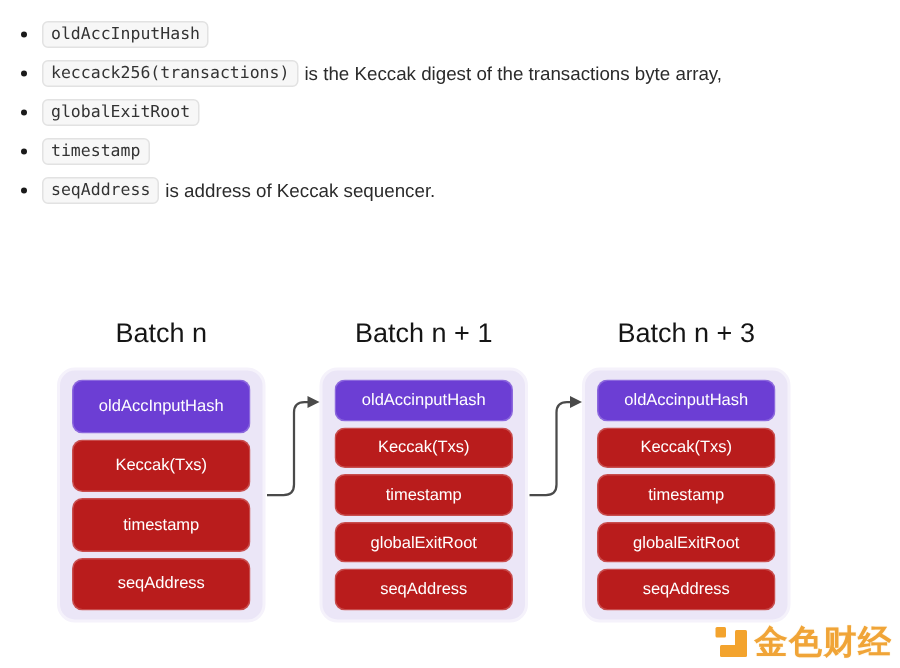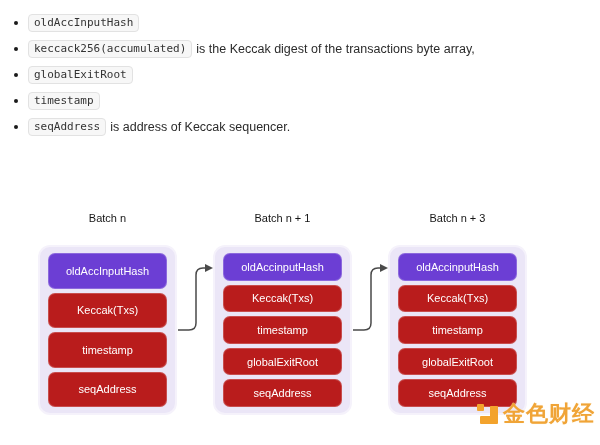--- a/index.html
+++ b/index.html
@@ -25,40 +25,40 @@
   .code-chip{
     font-family:"DejaVu Sans Mono", monospace;
     font-size:11px;color:#333;
     background:#f7f7f7;border:1px solid #e2e2e2;border-radius:4px;
     padding:1px 5px 2px 5px;margin-right:4px;
     line-height:13px;
   }
   
   .batch-title{
     position:absolute;top:212px;width:139px;
-    text-align:center;font-size:11px;color:#151515;
+    text-align:center;font-size:18px;color:#151515;
   }
   .batch-card{
     position:absolute;top:245px;width:139px;height:170px;
     background:#ebe6f7;border:2px solid #f5f2fb;border-radius:12px;
     box-sizing:border-box;padding:6px 8px;
     display:flex;flex-direction:column;gap:4px;
   }
   .field-box{
     flex:1;border-radius:7px;
     background:#b91c1c;border:1px solid rgba(255,255,255,0.22);
     color:#fff;font-size:11px;
     display:flex;align-items:center;justify-content:center;
     box-sizing:border-box;white-space:nowrap;
   }
   .field-box.highlight{background:#6c3ed4;}
   .arrows-svg{position:absolute;left:0;top:0;width:600px;height:445px;pointer-events:none;}
   
   .watermark{
-    position:absolute;right:5px;bottom:20px;
+    position:absolute;right:5px;bottom:6px;
     display:flex;align-items:center;gap:4px;
   }
   .jinse-logo{position:relative;width:22px;height:22px;flex:0 0 auto;}
   .jinse-logo .dot{position:absolute;left:0;top:1px;width:7px;height:7px;background:#f3a32d;border-radius:1px;}
   .jinse-logo .bar-v{position:absolute;right:1px;top:3px;width:8px;height:18px;background:#f3a32d;border-radius:1px;}
   .jinse-logo .bar-h{position:absolute;left:3px;bottom:1px;width:15px;height:8px;background:#f3a32d;border-radius:1px;}
   .watermark-text{
     font-size:22px;font-weight:bold;line-height:22px;
     color:#f0a437;letter-spacing:1px;
     text-shadow:0 0 1px #fbe3b6, 0 1px 0 #e0predecessor;
@@ -69,21 +69,21 @@
 </head>
 <body>
 
 <ul class="bullets">
   <li class="bullet-item">
     <span class="bullet-dot"></span>
     <span class="code-chip">oldAccInputHash</span>
   </li>
   <li class="bullet-item">
     <span class="bullet-dot"></span>
-    <span class="code-chip">keccack256(accumulated)</span>
+    <span class="code-chip">keccack256(transactions)</span>
     <span>is the Keccak digest of the transactions byte array,</span>
   </li>
   <li class="bullet-item">
     <span class="bullet-dot"></span>
     <span class="code-chip">globalExitRoot</span>
   </li>
   <li class="bullet-item">
     <span class="bullet-dot"></span>
     <span class="code-chip">timestamp</span>
   </li>

